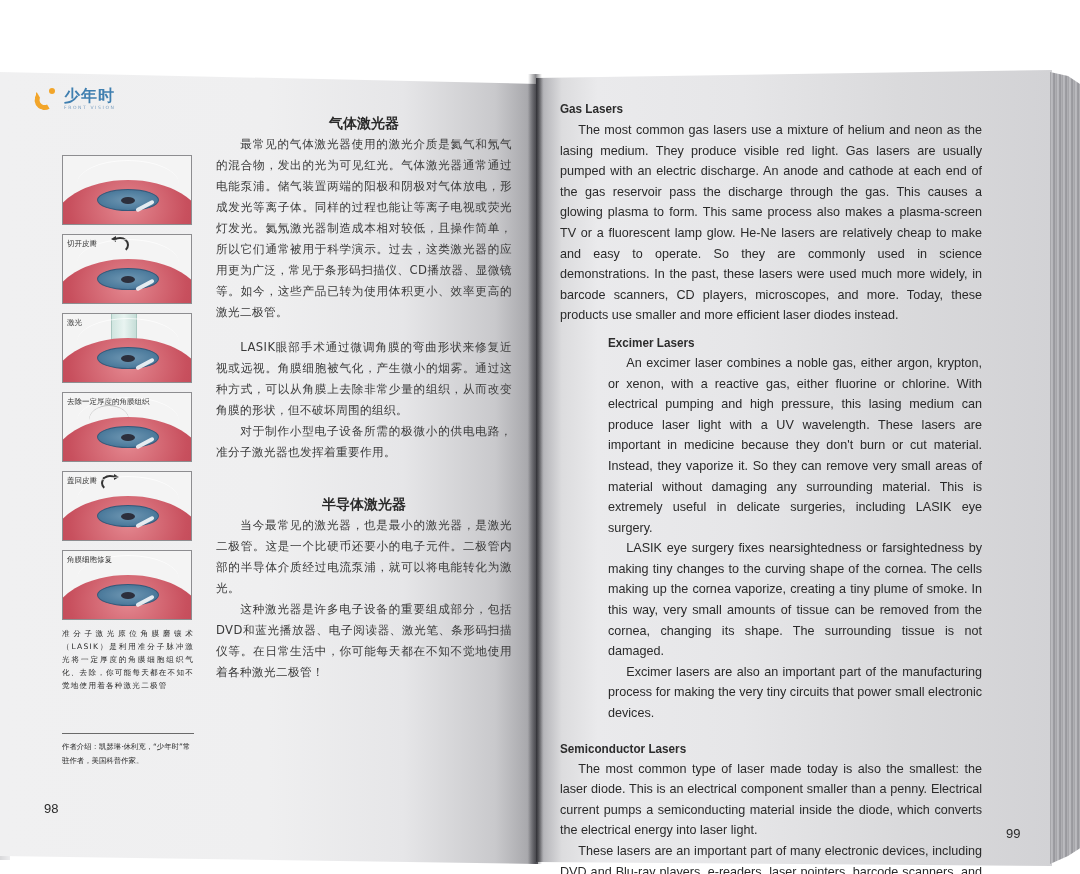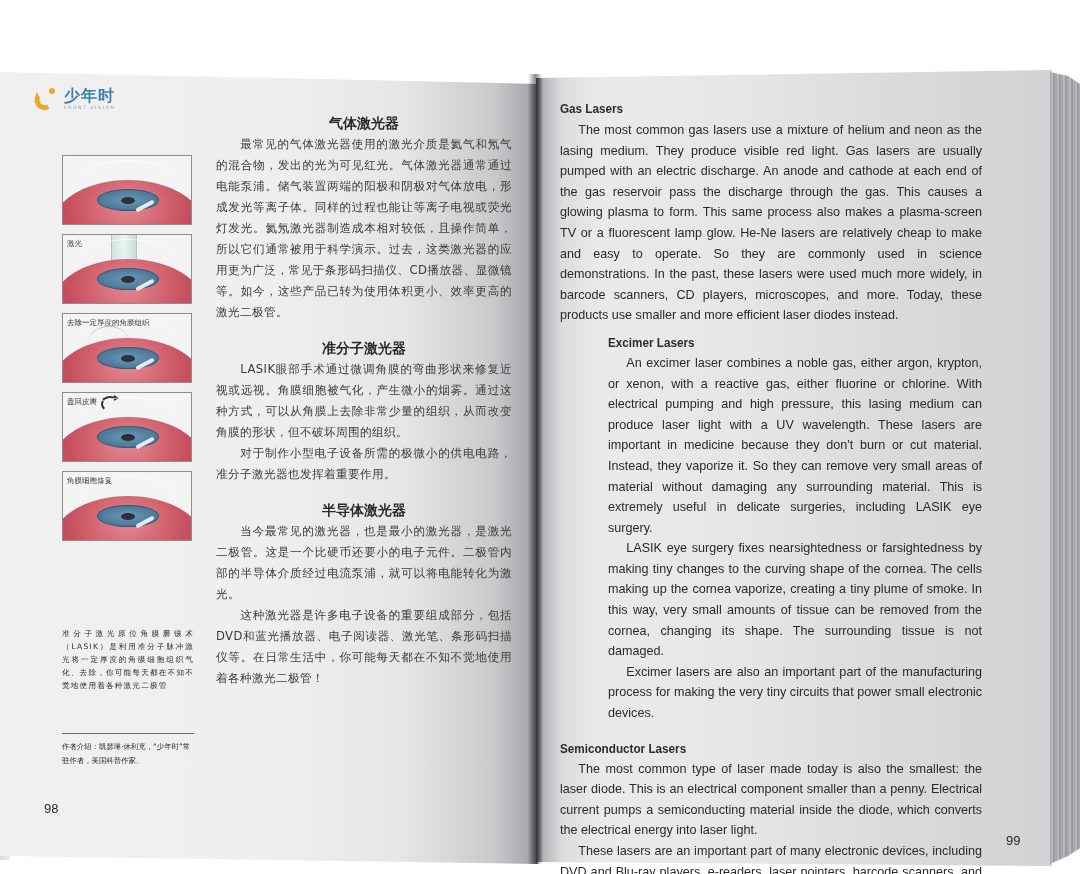--- a/index.html
+++ b/index.html
@@ -104,24 +104,24 @@
   }
   .divider { position:absolute; left:62px; top:733px; width:132px; height:1px; background:#6a6a6a; }
   .author { position:absolute; left:62px; top:740px; width:132px; font-size:7.4px; line-height:14px; color:#2b2b2b; }
 
   
   .cn-col { position:absolute; left:216px; top:112px; width:296px; color:#3a3a3a; }
   .cn-h { font-size:14px; font-weight:bold; color:#2a2a2a; line-height:22px; margin-bottom:0;text-align:center; }
   .cn-p { font-size:11.6px; line-height:21px; text-indent:2.1em; text-align:justify; letter-spacing:0.4px; }
   .cn-sec + .cn-sec { margin-top:6px; }
   .cn-sec.s2 { margin-top:14px; }
-  .cn-sec.s3 { margin-top:14px; }
+  .cn-sec.s3 { margin-top:30px; }
 
   .page-no-left { position:absolute; left:44px; top:801px; font-size:13px; color:#2a2a2a; font-family:"Liberation Sans", sans-serif; }
-  .page-no-right { position:absolute; left:1006px; top:826px; font-size:13px; color:#2a2a2a; font-family:"Liberation Sans", sans-serif;margin-top:7px; }
+  .page-no-right { position:absolute; left:1006px; top:826px; font-size:13px; color:#2a2a2a; font-family:"Liberation Sans", sans-serif; }
 
   
   .en-col { position:absolute; left:560px; top:99px; width:422px; color:#2a2a2a; font-family:"Liberation Sans", sans-serif; }
   .en-h { font-size:13px; font-weight:bold; color:#2c2c2c; line-height:20px; transform:scaleX(0.9); transform-origin:left; }
   .en-p { font-size:12.6px; line-height:20.6px; text-indent:1.45em; text-align:justify; letter-spacing:0px; }
   .en-sec.s1 .en-h { margin-bottom:1px; }
   .en-sec.s2 { margin-top:7px;margin-left:48px; }
   .en-sec.s3 { margin-top:15px; }
 </style>
 </head>
@@ -148,20 +148,29 @@
   <div class="fig-col">
     <div class="fig">
       <span class="cap"></span>
       <div class="eyeball"></div>
       <div class="cornea-line"></div>
       <div class="iris"></div>
       <div class="pupil"></div>
         <div class="glint"></div>
     </div>
     <div class="fig">
+      <span class="cap">切开皮瓣</span>
+      <div class="arrow-ccw"></div>
+      <div class="eyeball"></div>
+      <div class="cornea-line"></div>
+      <div class="iris"></div>
+      <div class="pupil"></div>
+        <div class="glint"></div>
+    </div>
+    <div class="fig">
       <span class="cap">激光</span>
       <div class="laser-beam"></div>
       <div class="eyeball"></div>
       <div class="cornea-line"></div>
       <div class="iris"></div>
       <div class="pupil"></div>
         <div class="glint"></div>
     </div>
     <div class="fig">
       <span class="cap">去除一定厚度的角膜组织</span>
@@ -194,21 +203,20 @@
   <div class="caption-block">准分子激光原位角膜磨镶术（LASIK）是利用准分子脉冲激光将一定厚度的角膜细胞组织气化、去除，你可能每天都在不知不觉地使用着各种激光二极管</div>
   <div class="divider"></div>
   <div class="author">作者介绍：凯瑟琳·休利克，“少年时”常驻作者，美国科普作家。</div>
 
   <div class="cn-col">
     <div class="cn-sec s1">
       <div class="cn-h">气体激光器</div>
       <p class="cn-p">最常见的气体激光器使用的激光介质是氦气和氖气的混合物，发出的光为可见红光。气体激光器通常通过电能泵浦。储气装置两端的阳极和阴极对气体放电，形成发光等离子体。同样的过程也能让等离子电视或荧光灯发光。氦氖激光器制造成本相对较低，且操作简单，所以它们通常被用于科学演示。过去，这类激光器的应用更为广泛，常见于条形码扫描仪、CD播放器、显微镜等。如今，这些产品已转为使用体积更小、效率更高的激光二极管。</p>
     </div>
     <div class="cn-sec s2">
-      <div class="cn-h">准分子激光器</div>
       <p class="cn-p">LASIK眼部手术通过微调角膜的弯曲形状来修复近视或远视。角膜细胞被气化，产生微小的烟雾。通过这种方式，可以从角膜上去除非常少量的组织，从而改变角膜的形状，但不破坏周围的组织。</p>
       <p class="cn-p">对于制作小型电子设备所需的极微小的供电电路，准分子激光器也发挥着重要作用。</p>
     </div>
     <div class="cn-sec s3">
       <div class="cn-h">半导体激光器</div>
       <p class="cn-p">当今最常见的激光器，也是最小的激光器，是激光二极管。这是一个比硬币还要小的电子元件。二极管内部的半导体介质经过电流泵浦，就可以将电能转化为激光。</p>
       <p class="cn-p">这种激光器是许多电子设备的重要组成部分，包括DVD和蓝光播放器、电子阅读器、激光笔、条形码扫描仪等。在日常生活中，你可能每天都在不知不觉地使用着各种激光二极管！</p>
     </div>
   </div>
 

